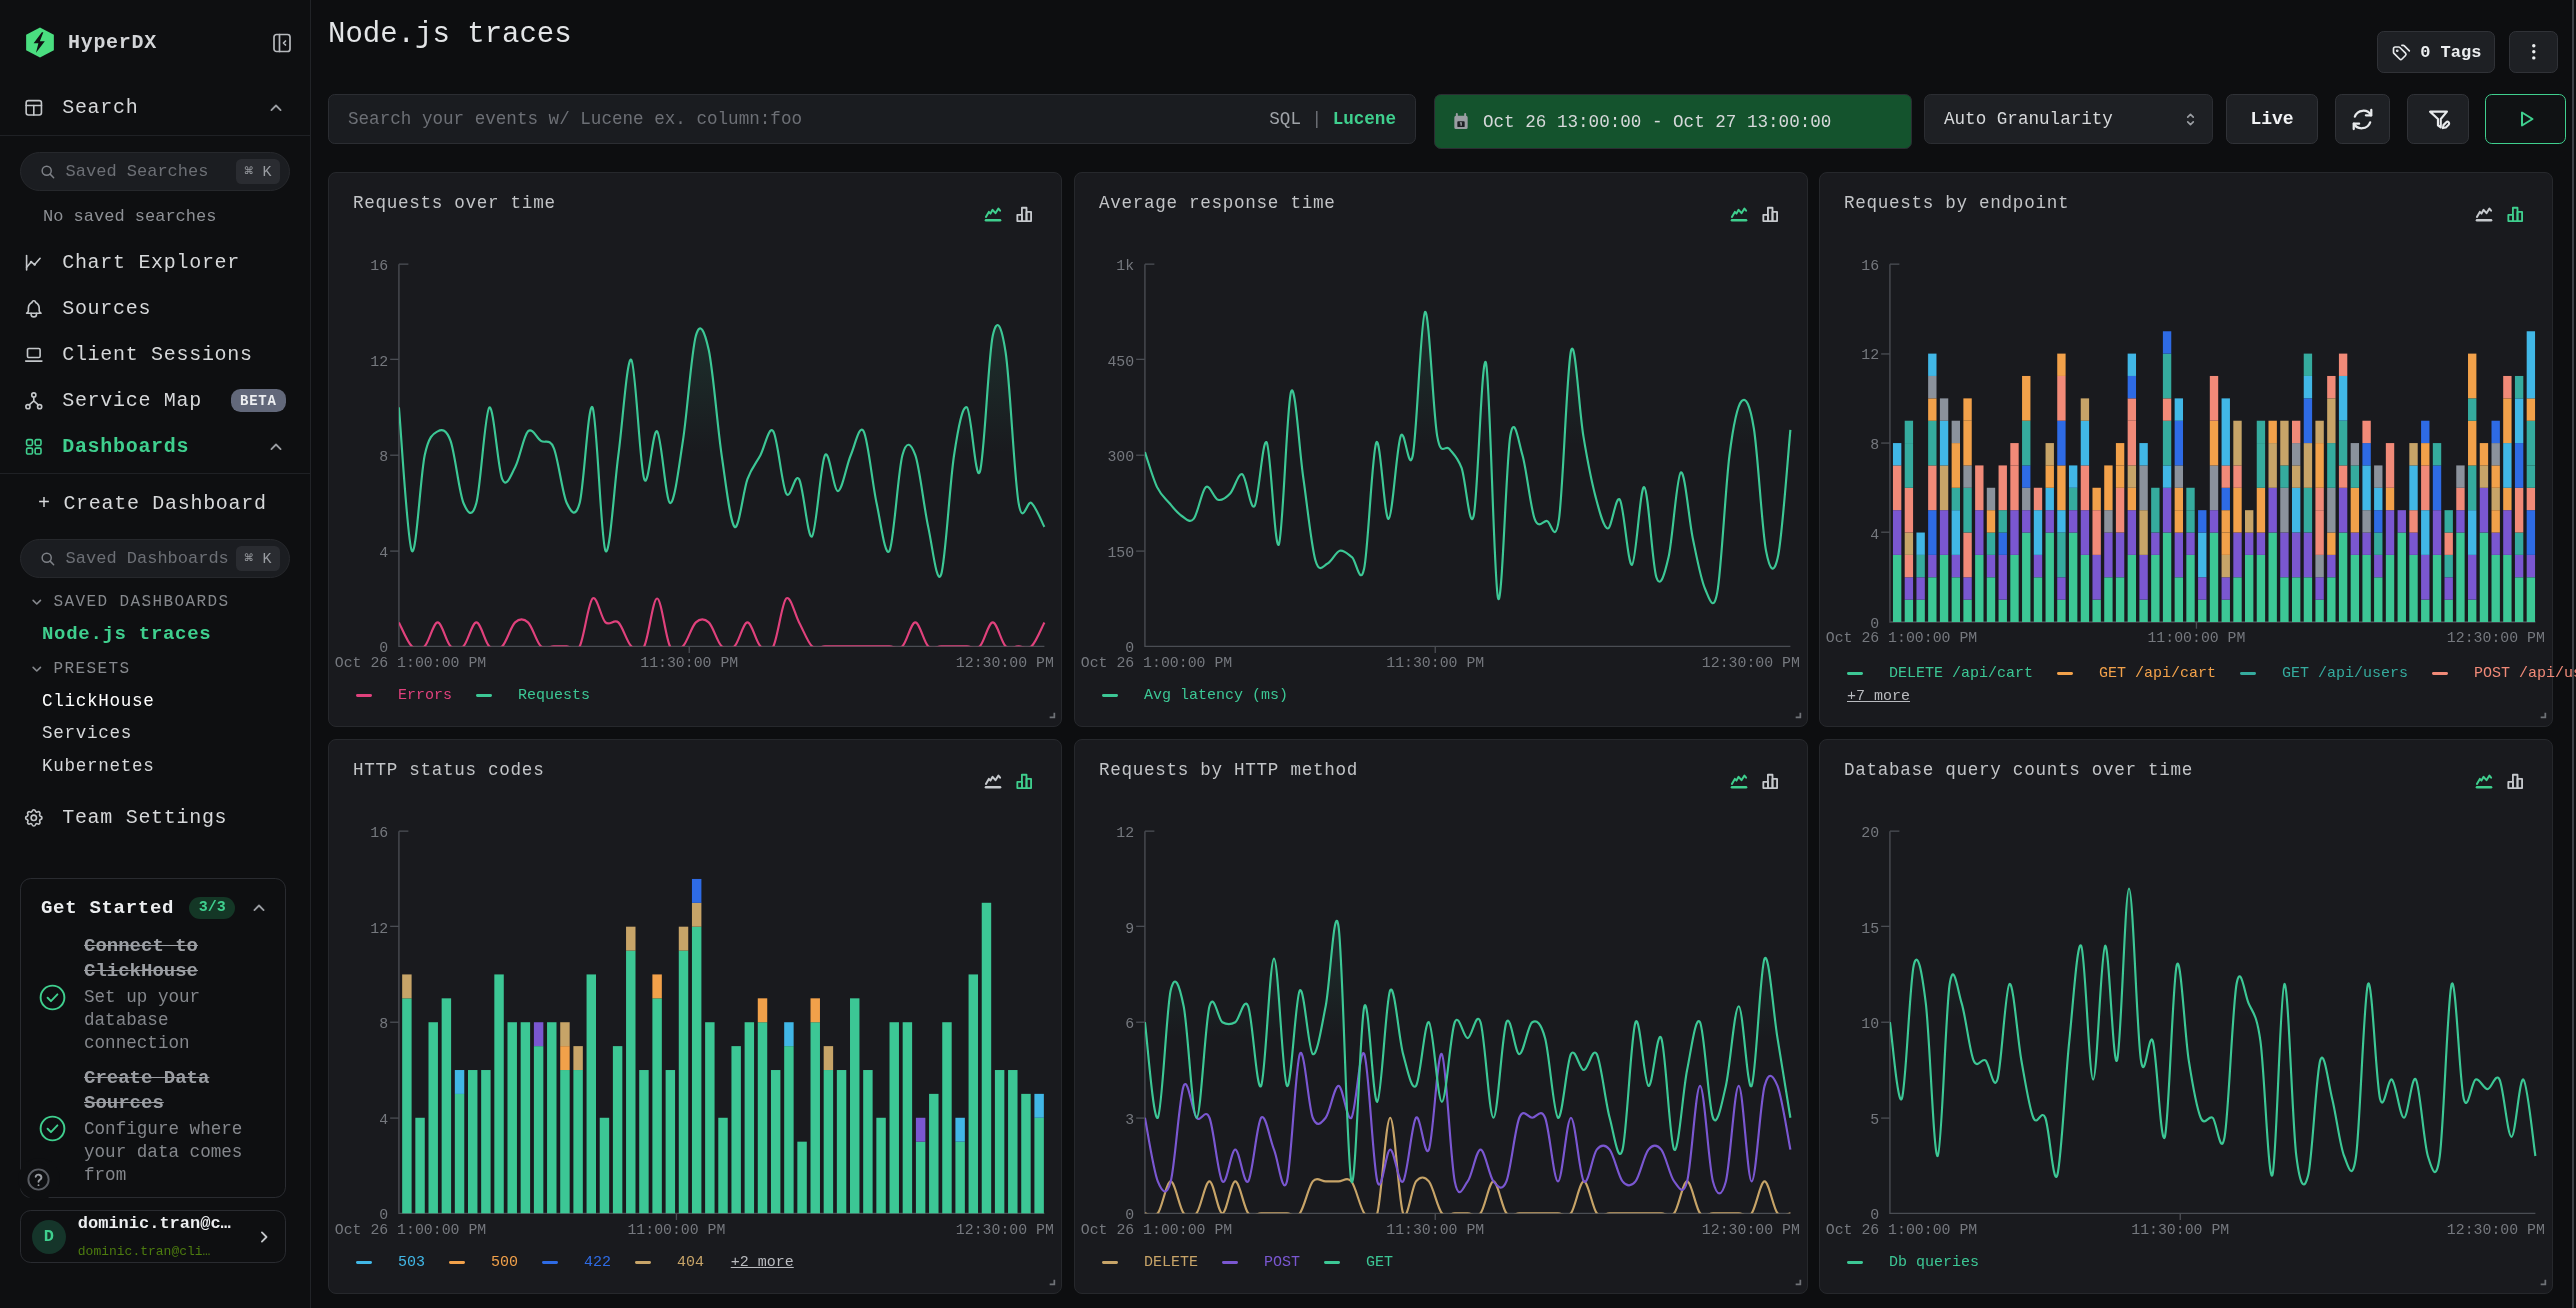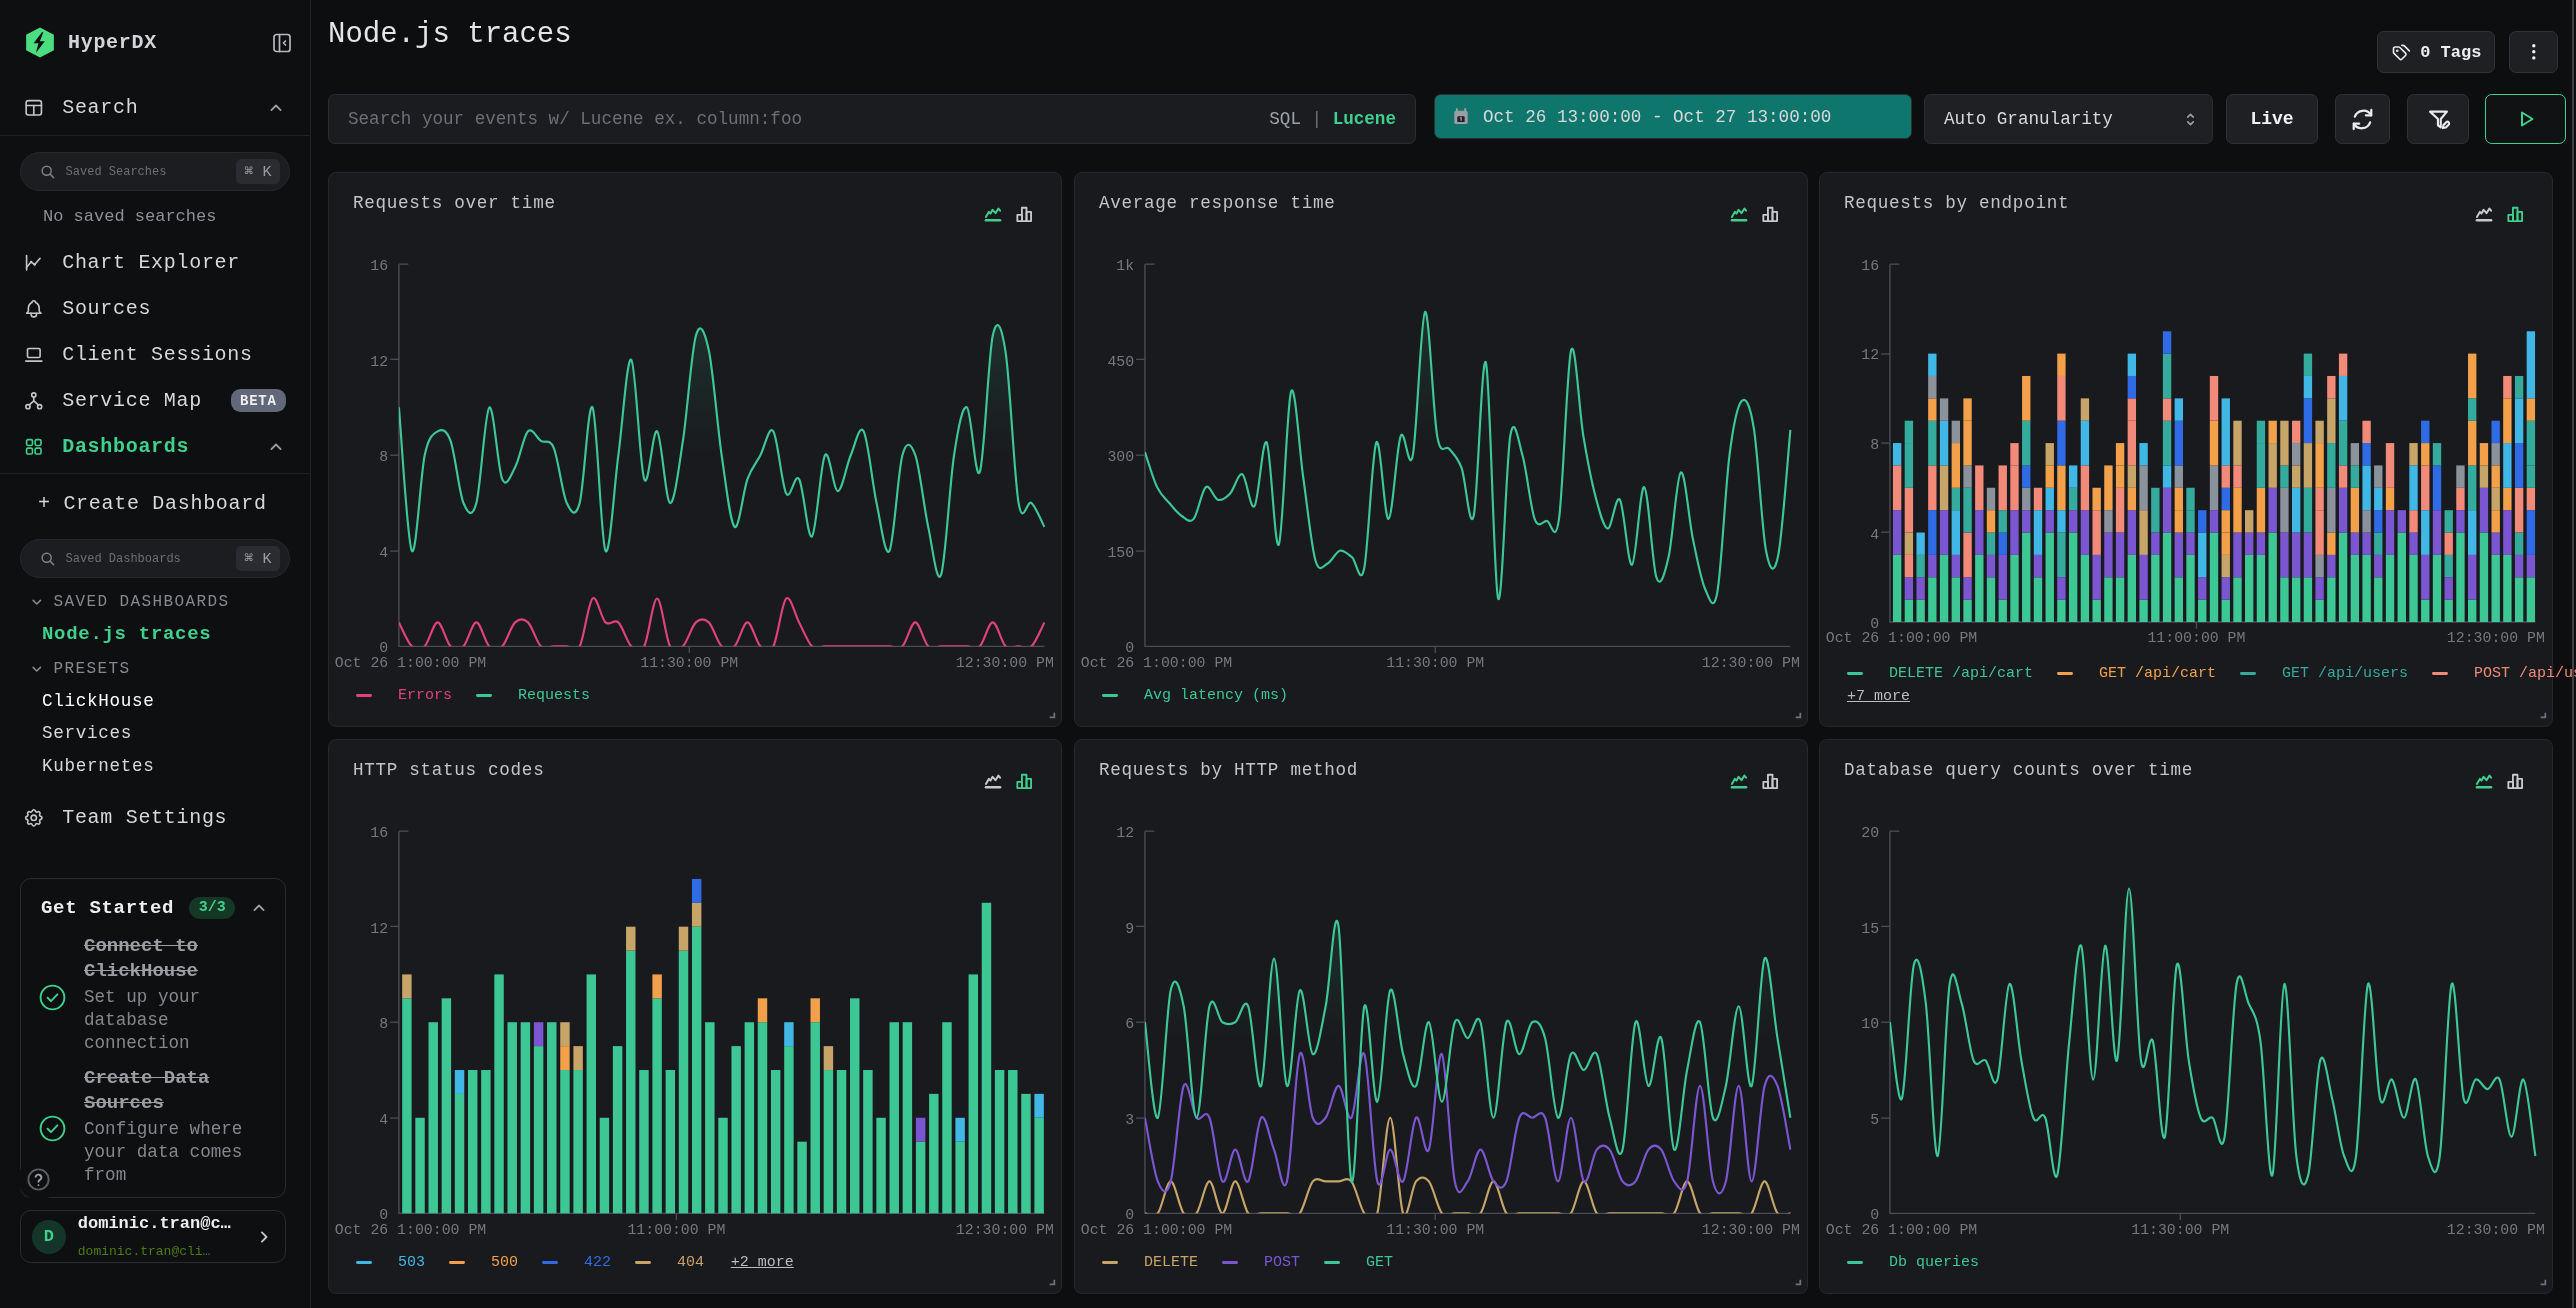--- a/index.html
+++ b/index.html
@@ -8,21 +8,21 @@
 .logo { display:inline-flex; }
 .brand { font-weight:bold; font-size:20px; color:#d3d5d8; margin-left:12px; letter-spacing:0.7px; }
 .collapse { margin-left:auto; display:inline-flex; }
 .nav-row { position:absolute; left:23px; right:24px; display:flex; align-items:center; white-space:nowrap; }
 .nico { display:inline-flex; width:21.6px; justify-content:center; }
 .ntxt { font-size:20px; margin-left:17.6px; letter-spacing:0.7px; }
 .nright { margin-left:auto; display:inline-flex; }
 .sdiv { position:absolute; left:0; right:0; border-top:1.4px solid #1f2125; }
 .sinput { position:absolute; left:20px; right:20px; height:39px; background:#1b1d21; border:0.7px solid #26282c; border-radius:19.6px; display:flex; align-items:center; padding:0 9.5px 0 13.5px; white-space:nowrap; }
 .simag { display:inline-flex; margin:0 9.5px 0 4px; }
-.sph { color:#6c6f75; font-size:12px; }
+.sph { color:#6c6f75; font-size:17px; }
 .kbd { margin-left:auto; background:#2a2c31; color:#9a9da2; font-size:15px; border-radius:5.4px; padding:3.4px 8px; }
 .beta { margin-left:auto; background:#62687a; color:#eceef0; font-weight:bold; font-size:14px; padding:3.4px 9.5px; border-radius:9.5px; letter-spacing:0.7px; }
 .grp { position:absolute; left:28px; display:flex; align-items:center; color:#85888d; font-size:16px; letter-spacing:1.4px; white-space:nowrap; }
 .gchev { display:inline-flex; margin-right:8px; }
 .gscard { position:absolute; left:20px; right:24px; top:878px; height:320px; border:1.4px solid #292b30; border-radius:10.8px; }
 .gshead { position:absolute; top:17.6px; left:20px; right:16px; display:flex; align-items:center; }
 .gstitle { font-weight:bold; font-size:19px; color:#eceef0; letter-spacing:0.7px; }
 .gsbadge { margin-left:15px; background:#143726; color:#3fcf8e; font-weight:bold; font-size:15px; padding:2.7px 9.5px; border-radius:675px; }
 .gschev { margin-left:auto; display:inline-flex; }
 .task { position:absolute; left:16px; right:10.8px; }
@@ -38,21 +38,21 @@
 .umail { font-size:13px; color:#4d7c0f; margin-top:11px; }
 .uchev { margin-left:auto; display:inline-flex; }
 
 main { position:absolute; left:312px; top:0; right:0; bottom:0; }
 .title { position:absolute; left:16px; top:17.6px; font-size:29px; color:#e3e5e7; }
 .tagbtn { position:absolute; left:2065px; top:31px; width:118px; height:42px; background:#1e2024; border:1.4px solid #303237; border-radius:6.8px; display:flex; align-items:center; justify-content:center; gap:9.5px; color:#eceef0; font-weight:bold; font-size:17px; }
 .dotbtn { position:absolute; left:2197px; top:31px; width:49px; height:42px; background:#1e2024; border:1.4px solid #303237; border-radius:6.8px; display:flex; align-items:center; justify-content:center; }
 .searchbox { position:absolute; left:16px; top:94px; width:1088px; height:50px; background:#1a1c20; border:1.4px solid #2b2d32; border-radius:6.8px; display:flex; align-items:center; padding:0 19px; white-space:nowrap; }
 .ph { color:#6c6f75; font-size:17.6px; }
 .sqlluc { margin-left:auto; font-size:17.6px; }
-.datebox { position:absolute; left:1122px; top:94px; width:478px; height:45px; background:#0f766e; border:1.4px solid #2b2d32; border-radius:6.8px; display:flex; align-items:center; padding:0 16px; gap:12px; color:#d6d8da; font-size:17.6px; white-space:nowrap; }
+.datebox { position:absolute; left:1122px; top:94px; width:478px; height:55px; background:#14532d; border:1.4px solid #2b2d32; border-radius:6.8px; display:flex; align-items:center; padding:0 16px; gap:12px; color:#d6d8da; font-size:17.6px; white-space:nowrap; }
 .granbox { position:absolute; left:1612px; top:94px; width:289px; height:50px; background:#1e2024; border:1.4px solid #2b2d32; border-radius:6.8px; display:flex; align-items:center; padding:0 12px 0 19px; color:#d6d8da; font-size:17.6px; white-space:nowrap; }
 .granbox svg { margin-left:auto; }
 .livebtn { position:absolute; left:1914px; top:94px; width:92px; height:50px; background:#1e2024; border:1.4px solid #303237; border-radius:6.8px; display:flex; align-items:center; justify-content:center; color:#f2f3f5; font-weight:bold; font-size:18px; }
 .icobtn { position:absolute; top:94px; height:50px; background:#1e2024; border:1.4px solid #303237; border-radius:6.8px; display:flex; align-items:center; justify-content:center; }
 .playbtn { position:absolute; left:2173px; top:94px; width:81px; height:50px; background:#101214; border:1.4px solid #3fcf8e; border-radius:6.8px; display:flex; align-items:center; justify-content:center; }
 
 .panel { position:absolute; width:734px; height:555px; background:#191a1e; border:1.4px solid #26282c; border-radius:8px; }
 .ptitle { position:absolute; left:24px; top:20px; font-size:17.6px; color:#c2c4c7; letter-spacing:0.7px; }
 .picons { position:absolute; right:27px; top:31px; display:flex; gap:10.8px; }
 .pic { position:relative; display:inline-flex; }

